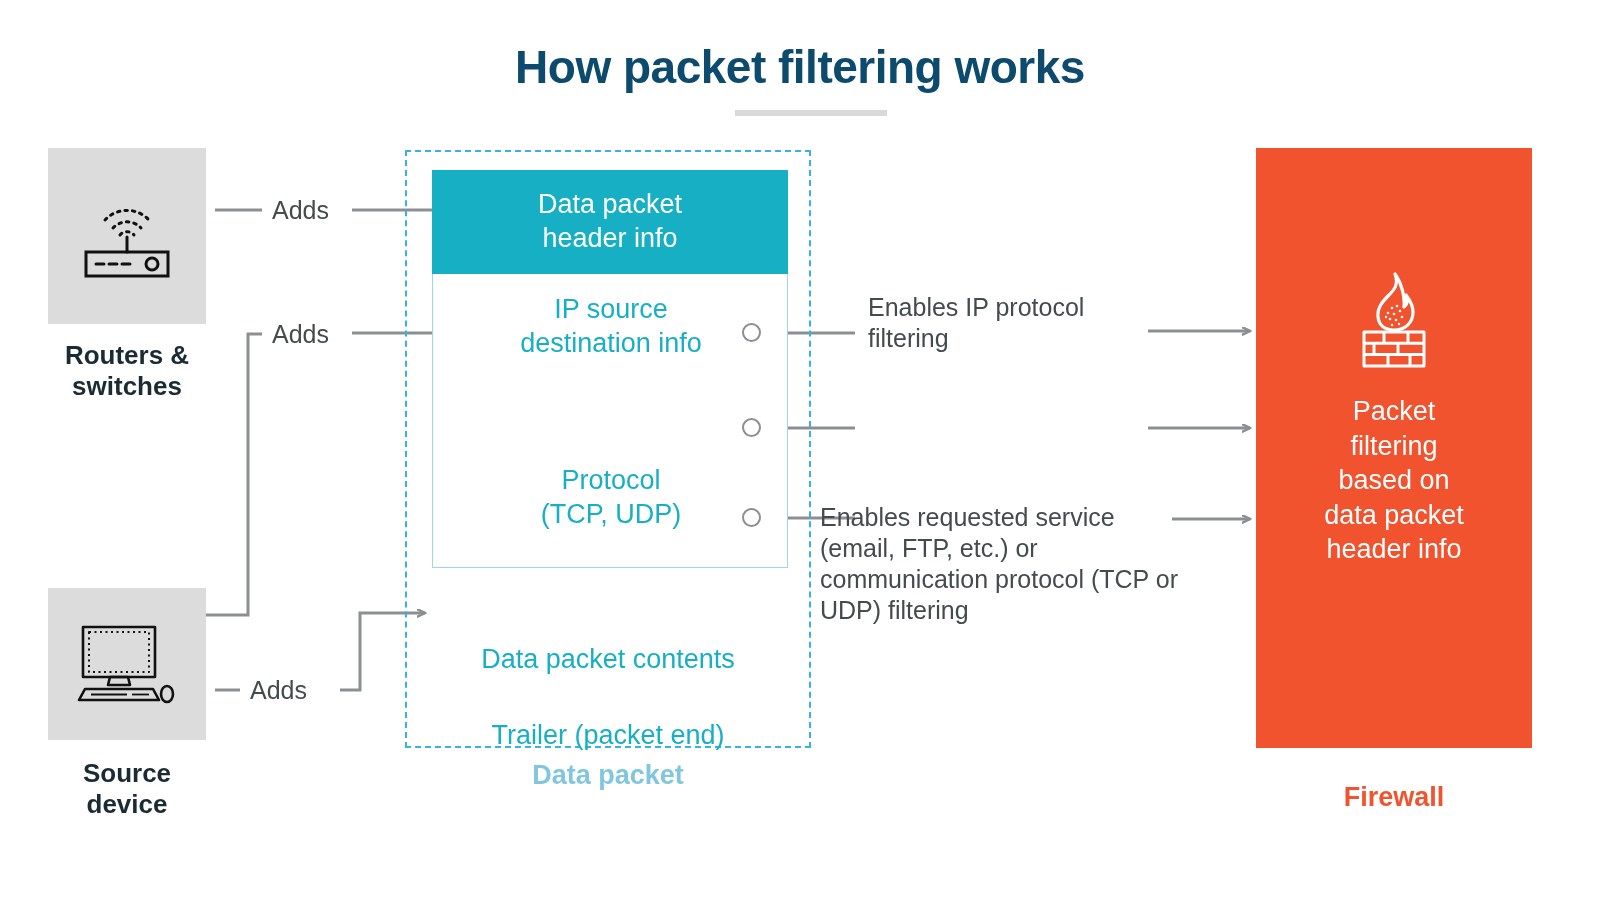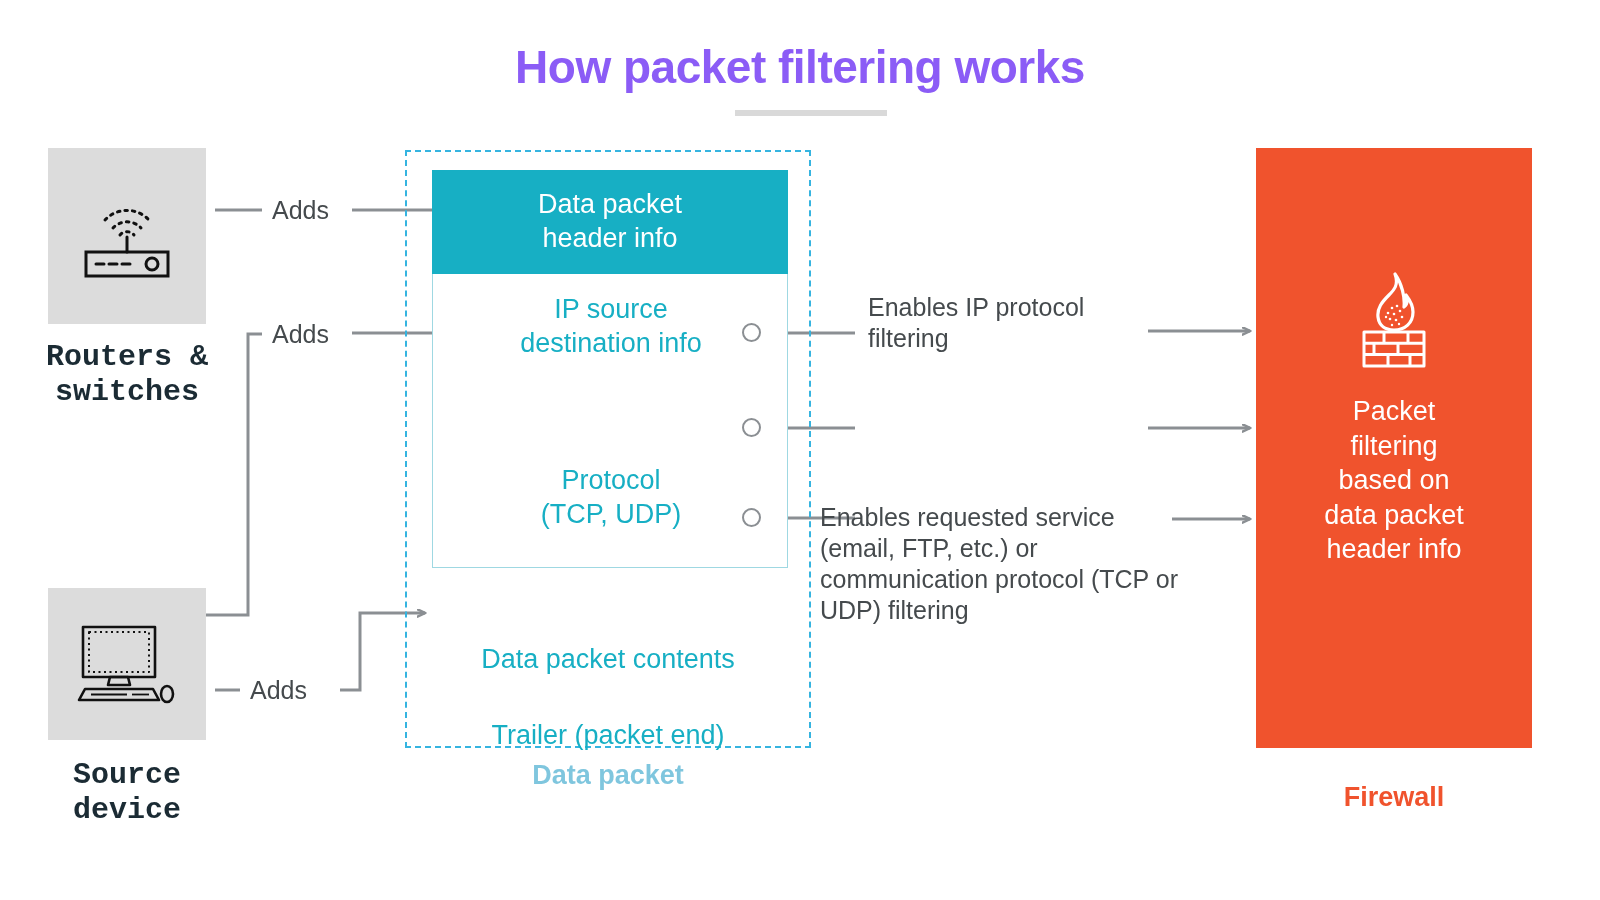--- a/index.html
+++ b/index.html
@@ -7,38 +7,38 @@
     width:1600px;height:900px;background:#ffffff;
     font-family:"Liberation Sans", sans-serif;
     overflow:hidden;position:relative;
   }
   #stage{position:relative;width:1600px;height:900px;}
 
   
   .title{
     position:absolute;left:0;top:40px;width:1600px;
     text-align:center;font-size:46px;font-weight:bold;
-    color:#8b5cf6;letter-spacing:-.5px;
+    color:#0c4a6e;letter-spacing:-.5px;
   }
   .title-rule{
     position:absolute;left:735px;top:110px;width:152px;height:6px;
     background:#d9d9d9;
   }
 
   
   .tile{
     position:absolute;background:#dcdcdc;
     display:flex;align-items:center;justify-content:center;
   }
   #tile-router{left:48px;top:148px;width:158px;height:176px;}
   #tile-source{left:48px;top:588px;width:158px;height:152px;}
 
   .tile-label{
     position:absolute;text-align:center;width:200px;left:27px;
-    font-size:30px;font-weight:bold;color:#1b2b34;line-height:1.18;font-family:Liberation Mono, monospace;
+    font-size:26px;font-weight:bold;color:#1b2b34;line-height:1.18;
   }
   #label-router{top:340px;}
   #label-source{top:758px;}
 
   
   .packet-dotted{
     position:absolute;left:405px;top:150px;width:406px;height:598px;
     border:2px dashed #35b4e0;box-sizing:border-box;
   }
   .packet-caption{

